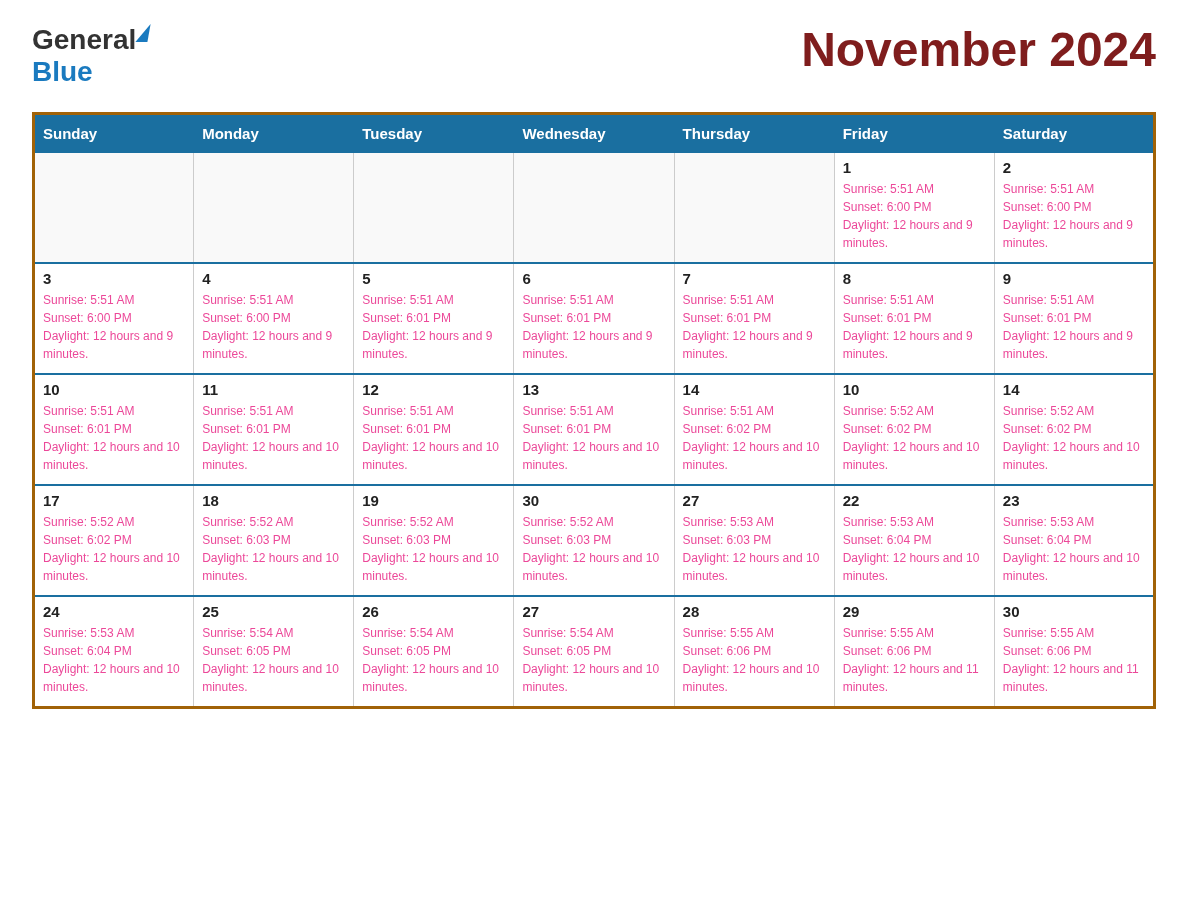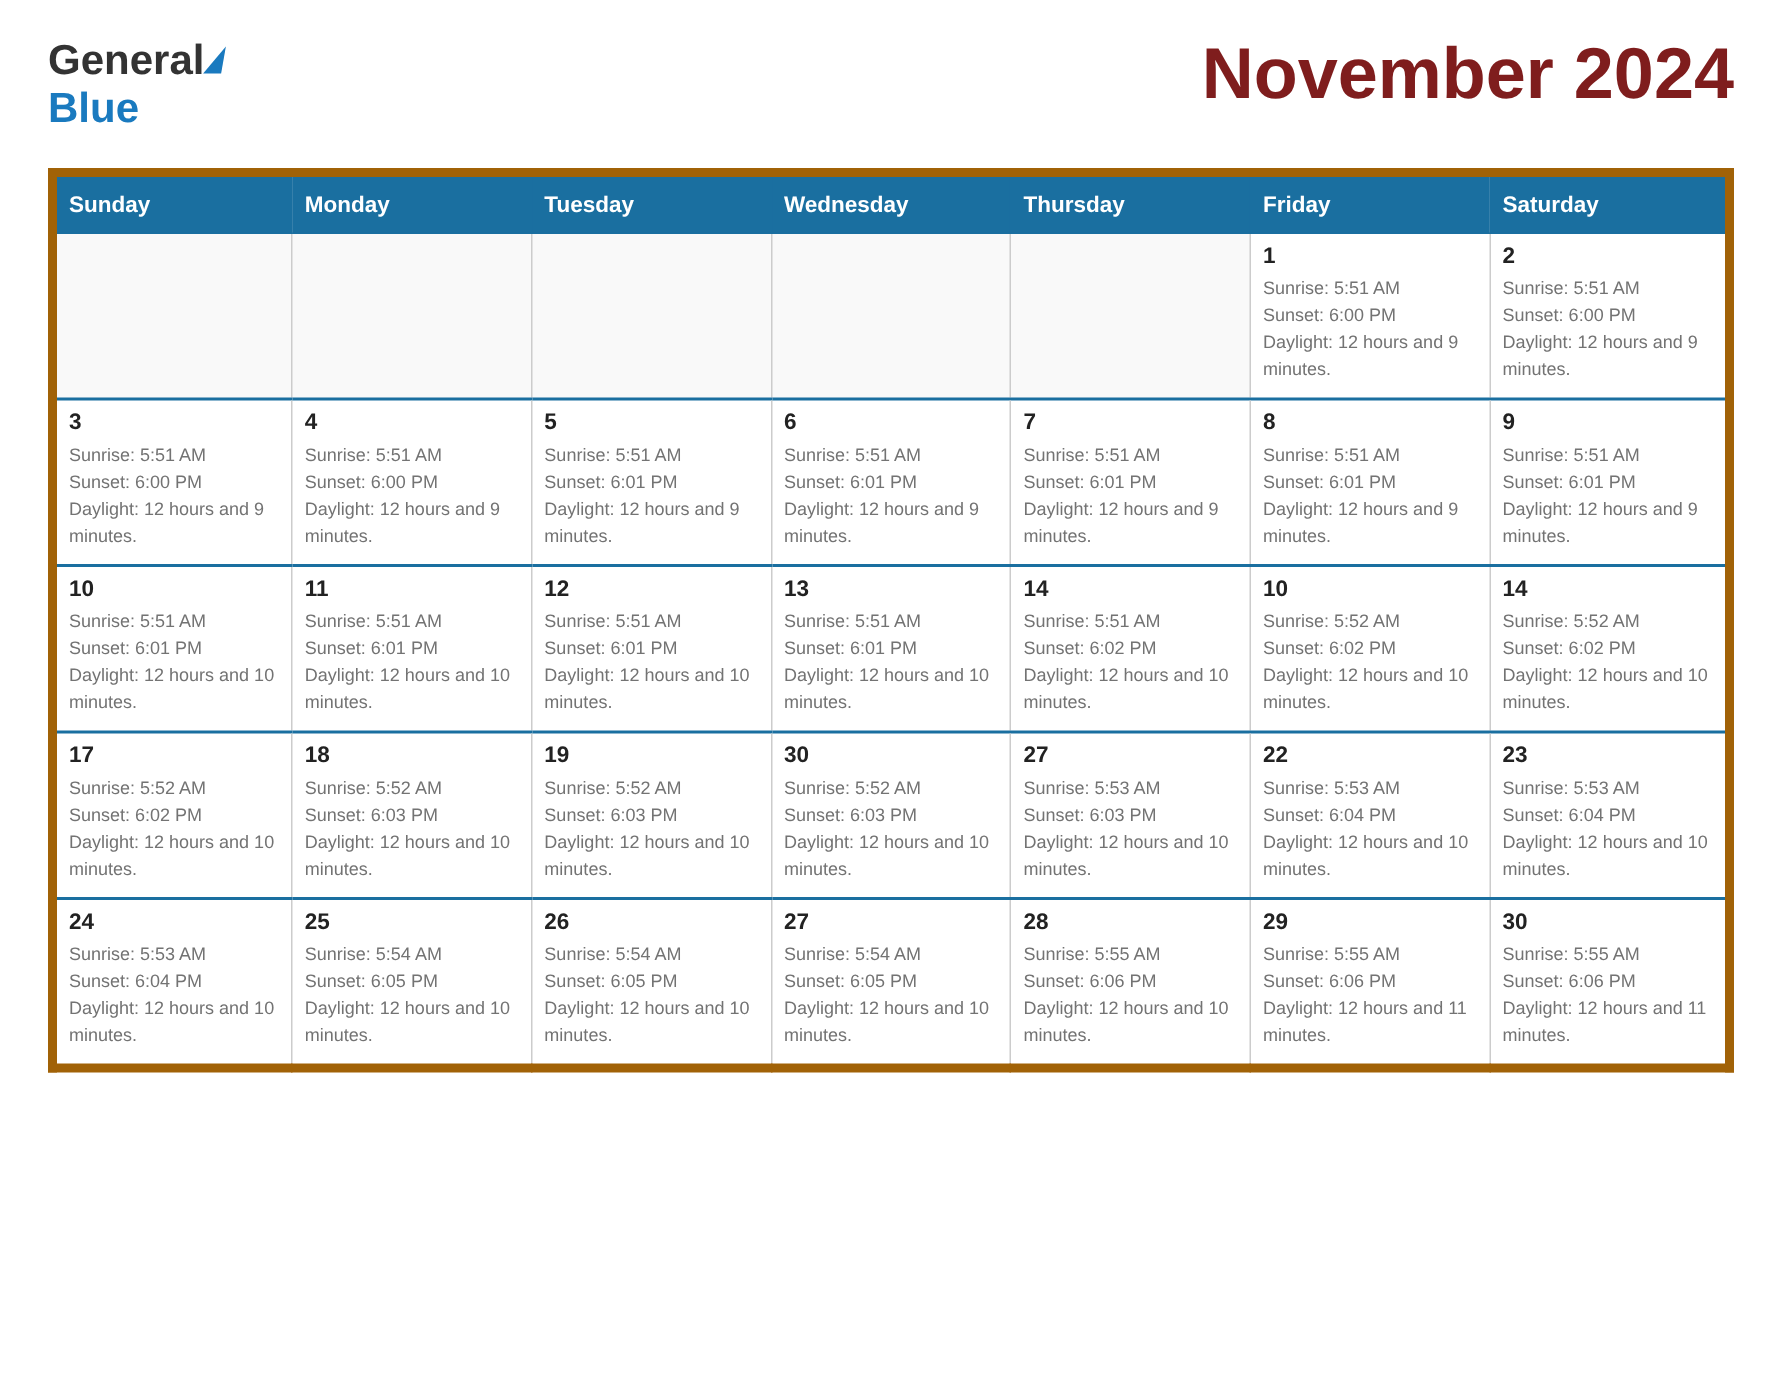--- a/index.html
+++ b/index.html
@@ -31,21 +31,21 @@
       line-height: 1.1;
     }
     .location-title {
       font-size: 20px;
       color: #444444;
       margin-top: 4px;
     }
     .calendar {
       width: 100%;
       border-collapse: collapse;
-      border: 6px solid #a16207;
+      border: 3px solid #a16207;
     }
     .calendar th {
       background-color: #1a6fa0;
       color: #ffffff;
       font-size: 15px;
       font-weight: bold;
       padding: 10px 8px;
       text-align: left;
       border: 1px solid #1a6fa0;
     }
@@ -60,32 +60,32 @@
     }
     .day-number {
       font-size: 15px;
       font-weight: bold;
       color: #222222;
       display: block;
       margin-bottom: 4px;
     }
     .day-info {
       font-size: 12px;
-      color: #737373;
+      color: #ec4899;
       line-height: 1.5;
     }
     .empty-cell {
       background: #f9f9f9;
     }
     .row-separator td {
       border-top: 2px solid #1a6fa0;
     }
     .logo-row {
       display: flex;
-      align-items: center;
+      align-items: flex-start;
     }
     .logo-arrow {
       width: 0;
       height: 0;
       border-left: 12px solid transparent;
       border-top: 0px solid transparent;
       border-bottom: 18px solid #1a7abf;
       display: inline-block;
       margin-left: 1px;
       transform: skewX(-10deg);

